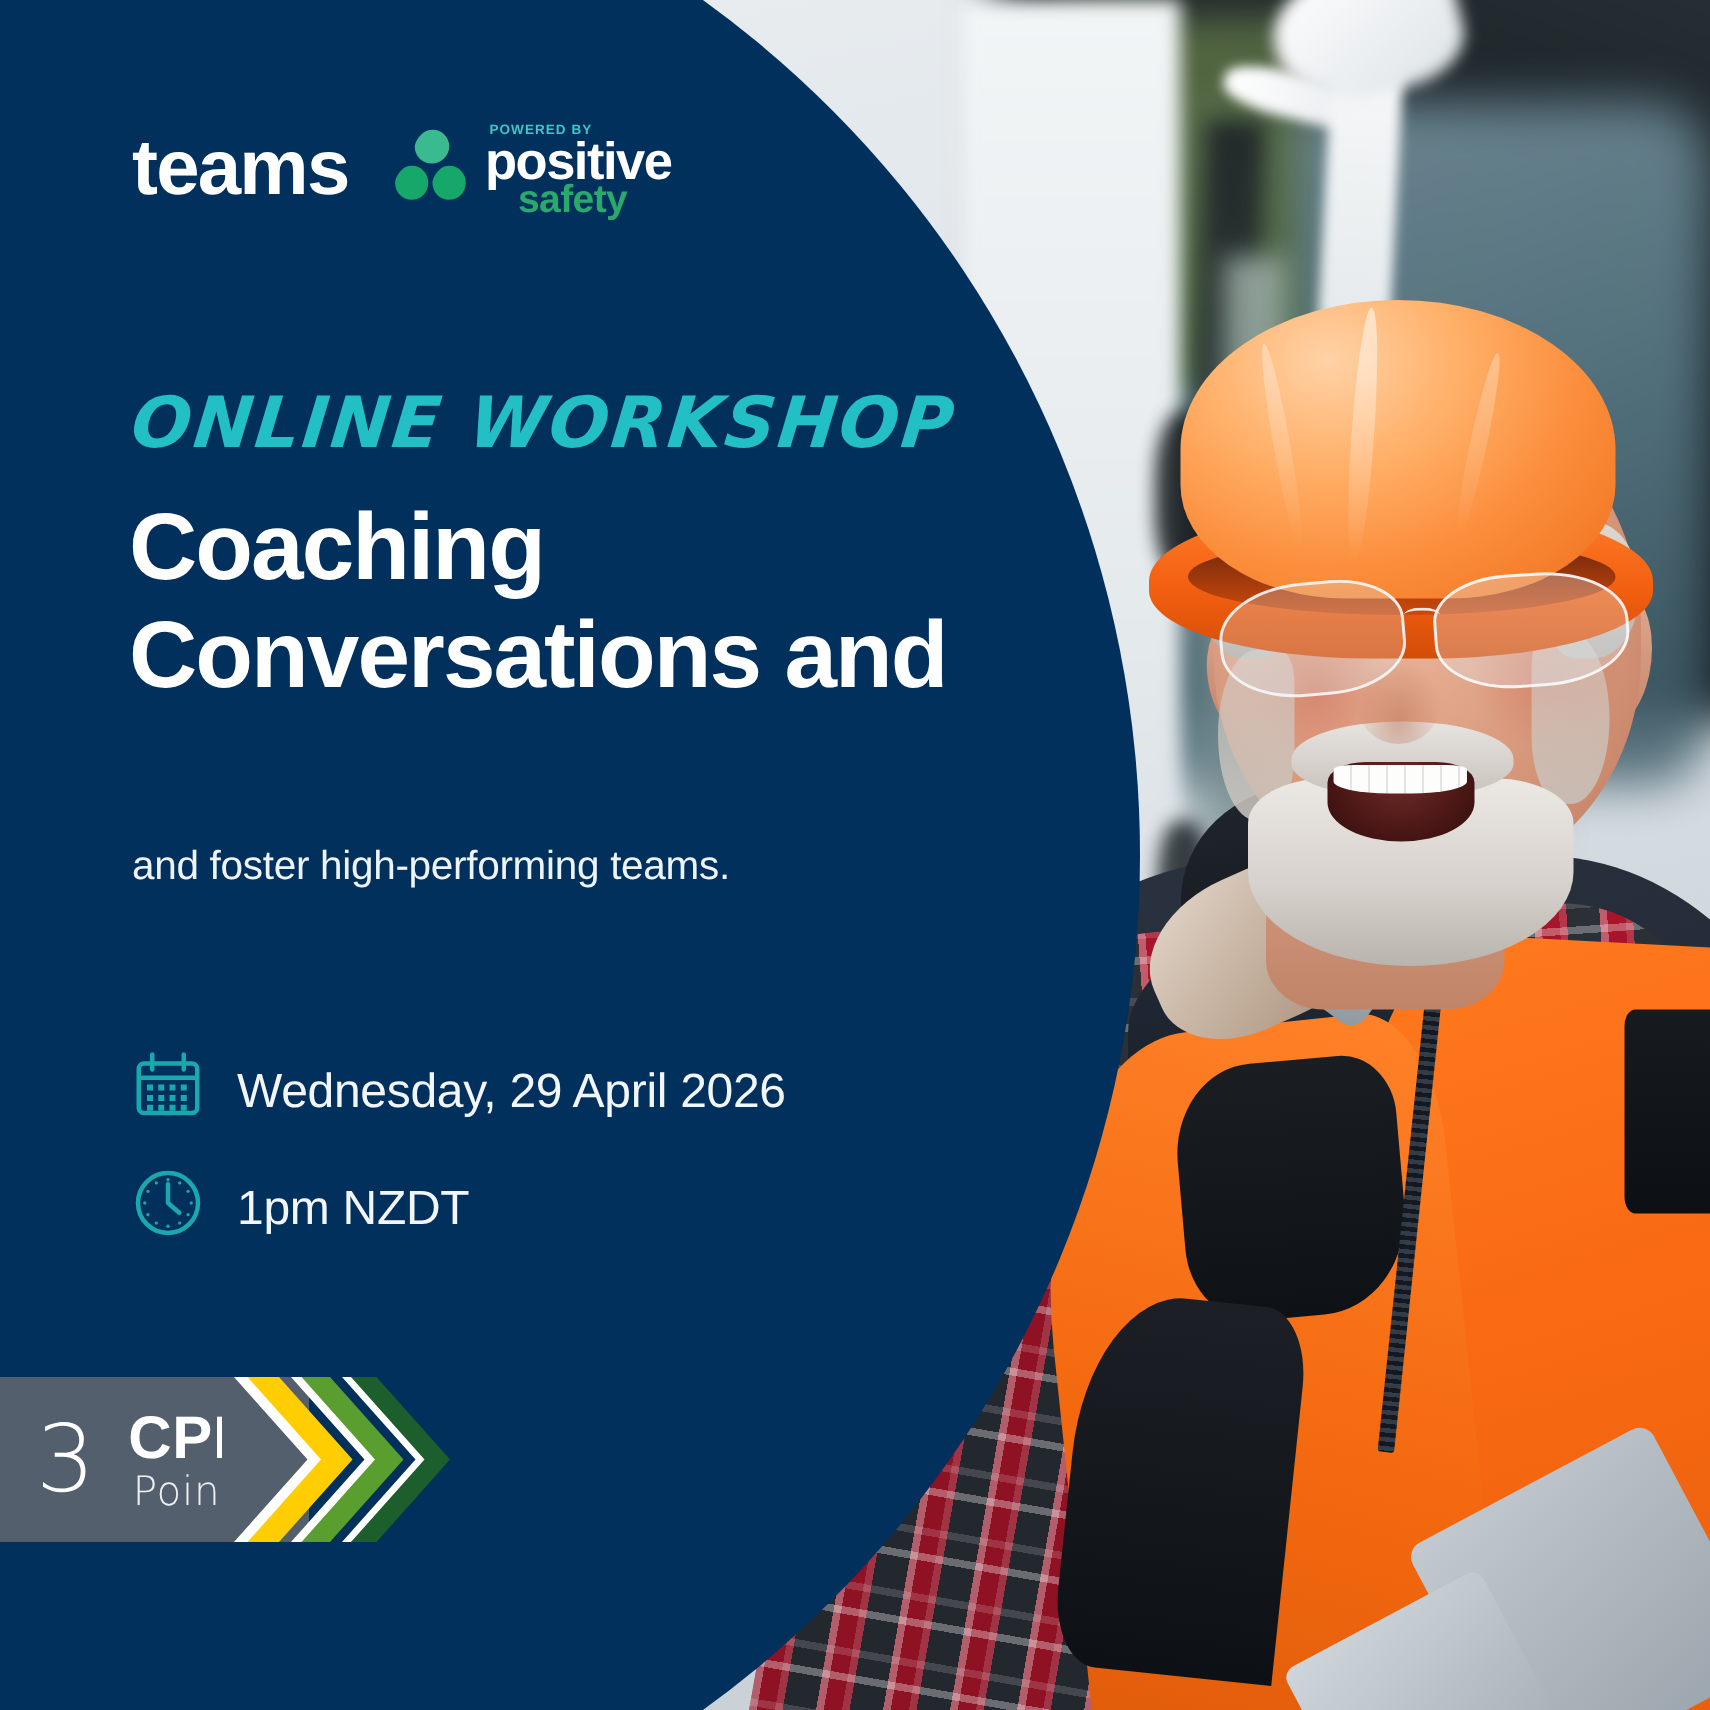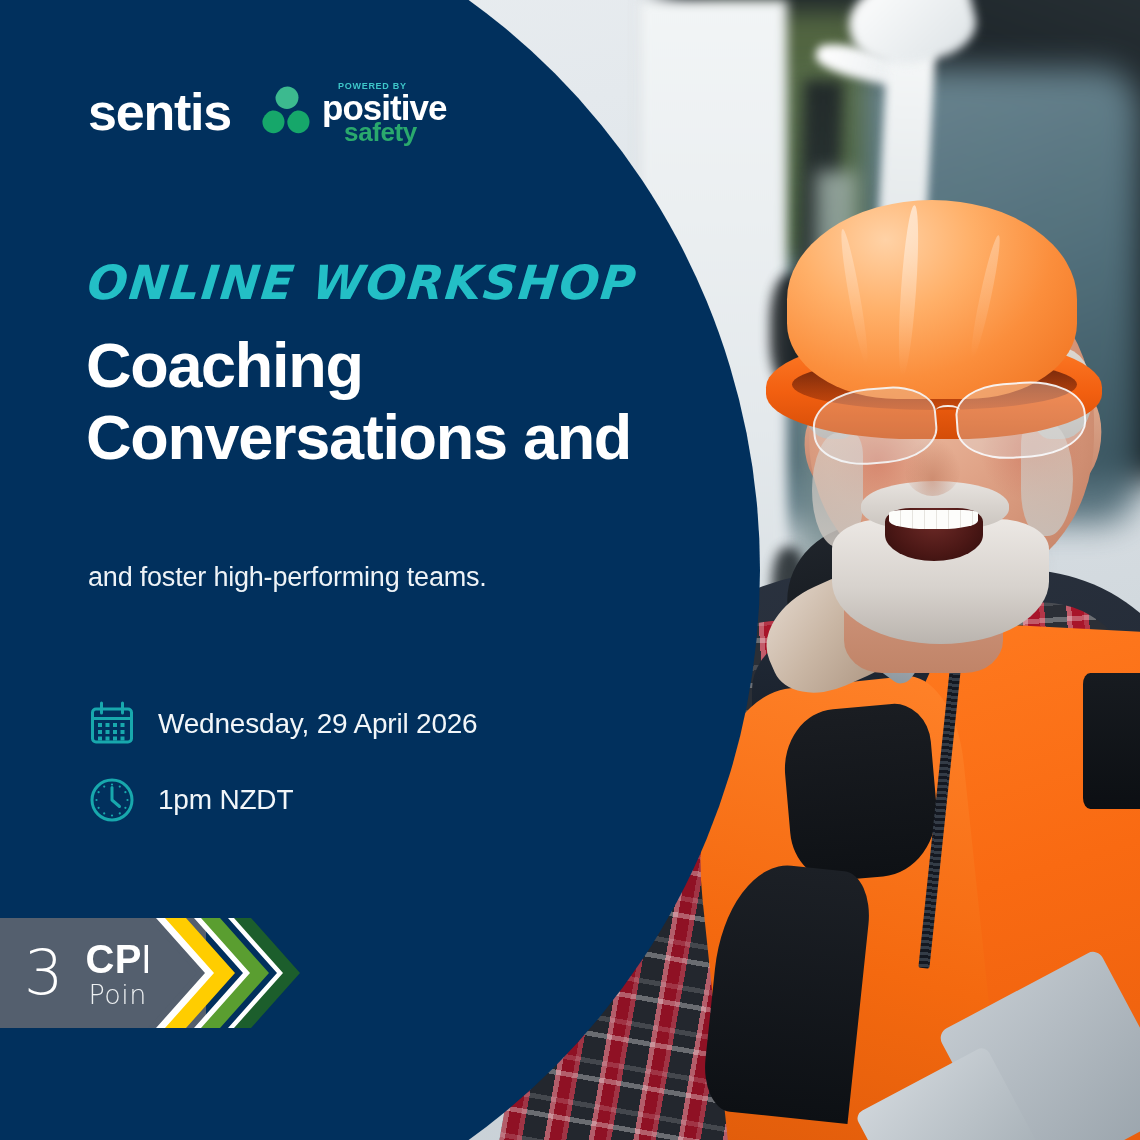--- a/index.html
+++ b/index.html
@@ -377,21 +377,21 @@
   }
   .sentis{
     color:#ffffff;font-size:52px;font-weight:700;letter-spacing:-1.2px;
     line-height:1;
   }
   .ps-lockup{display:flex;align-items:center;gap:9px;}
   .ps-mark{position:relative;width:56px;height:54px;flex:0 0 auto;}
   .ps-text{display:flex;flex-direction:column;line-height:1;padding-top:2px;}
   .powered-by{
     color:#3ec6c9;font-size:9px;font-weight:700;letter-spacing:.7px;
-    margin-bottom:1px;margin-left:16px;
+    margin-bottom:1px;margin-left:3px;
   }
   .positive{
     color:#ffffff;font-size:35px;font-weight:700;letter-spacing:-1px;line-height:.9;
   }
   .safety{
     color:#2aa96d;font-size:26px;font-weight:700;letter-spacing:-.4px;
     line-height:.95;margin-top:-4px;margin-left:22px;
   }
 
   .eyebrow{
@@ -413,21 +413,21 @@
   .subhead{
     position:absolute;left:88px;top:558px;
     color:#eef3f7;font-size:27px;font-weight:400;
     line-height:1.45;max-width:580px;letter-spacing:-.2px;
   }
 
   .meta{position:absolute;left:88px;top:700px;}
   .meta-row{display:flex;align-items:flex-start;gap:22px;margin-bottom:28px;}
   .meta-icon{flex:0 0 auto;width:48px;height:48px;}
   .meta-text{
-    color:#f2f6f9;font-size:28px;font-weight:400;line-height:1.45;
+    color:#f2f6f9;font-size:32px;font-weight:400;line-height:1.45;
     max-width:420px;padding-top:4px;letter-spacing:-.2px;
   }
 
   
   .cpd{
     position:absolute;left:0;top:918px;
     width:300px;height:110px;
   }
   .cpd-bar{
     position:absolute;left:0;top:0;width:206px;height:110px;
@@ -520,21 +520,21 @@
       </div>
     </div>
   </div>
 
   <div class="navy-fill-left"></div>
   <div class="navy"></div>
 
   <div class="content">
 
     <div class="logo-row">
-      <div class="sentis">sentis</div>
+      <div class="sentis">teams</div>
 
       <div class="ps-lockup">
         <div class="ps-mark">
           <svg viewBox="0 0 56 54" width="56" height="54" aria-hidden="true">
             <path d="M30.5 1.5 C36.5 1.5 41.5 6.5 41.5 12.5 C41.5 19 36 24 30 24 C23.5 24 18.5 19 18.5 12.8 C18.5 10 21 6 24 3.6 C25.9 2.2 28 1.5 30.5 1.5 Z" fill="#3cba8f"></path>
             <path d="M41.5 25.5 C47.5 25.5 52.5 30.5 52.5 36.8 C52.5 43.2 47.5 48.2 41.4 48.2 C35.2 48.2 30.3 43.2 30.3 36.8 C30.3 33.6 33 29.5 36.3 27 C37.9 26 39.6 25.5 41.5 25.5 Z" fill="#16a76a"></path>
             <path d="M16.5 25.5 C22.6 25.5 27.5 30.5 27.5 36.8 C27.5 43.2 22.6 48.2 16.5 48.2 C10.3 48.2 5.4 43.2 5.4 36.8 C5.4 33.6 8 29.5 11.3 27 C12.9 26 14.6 25.5 16.5 25.5 Z" fill="#16a76a"></path>
           </svg>
         </div>
         <div class="ps-text">

